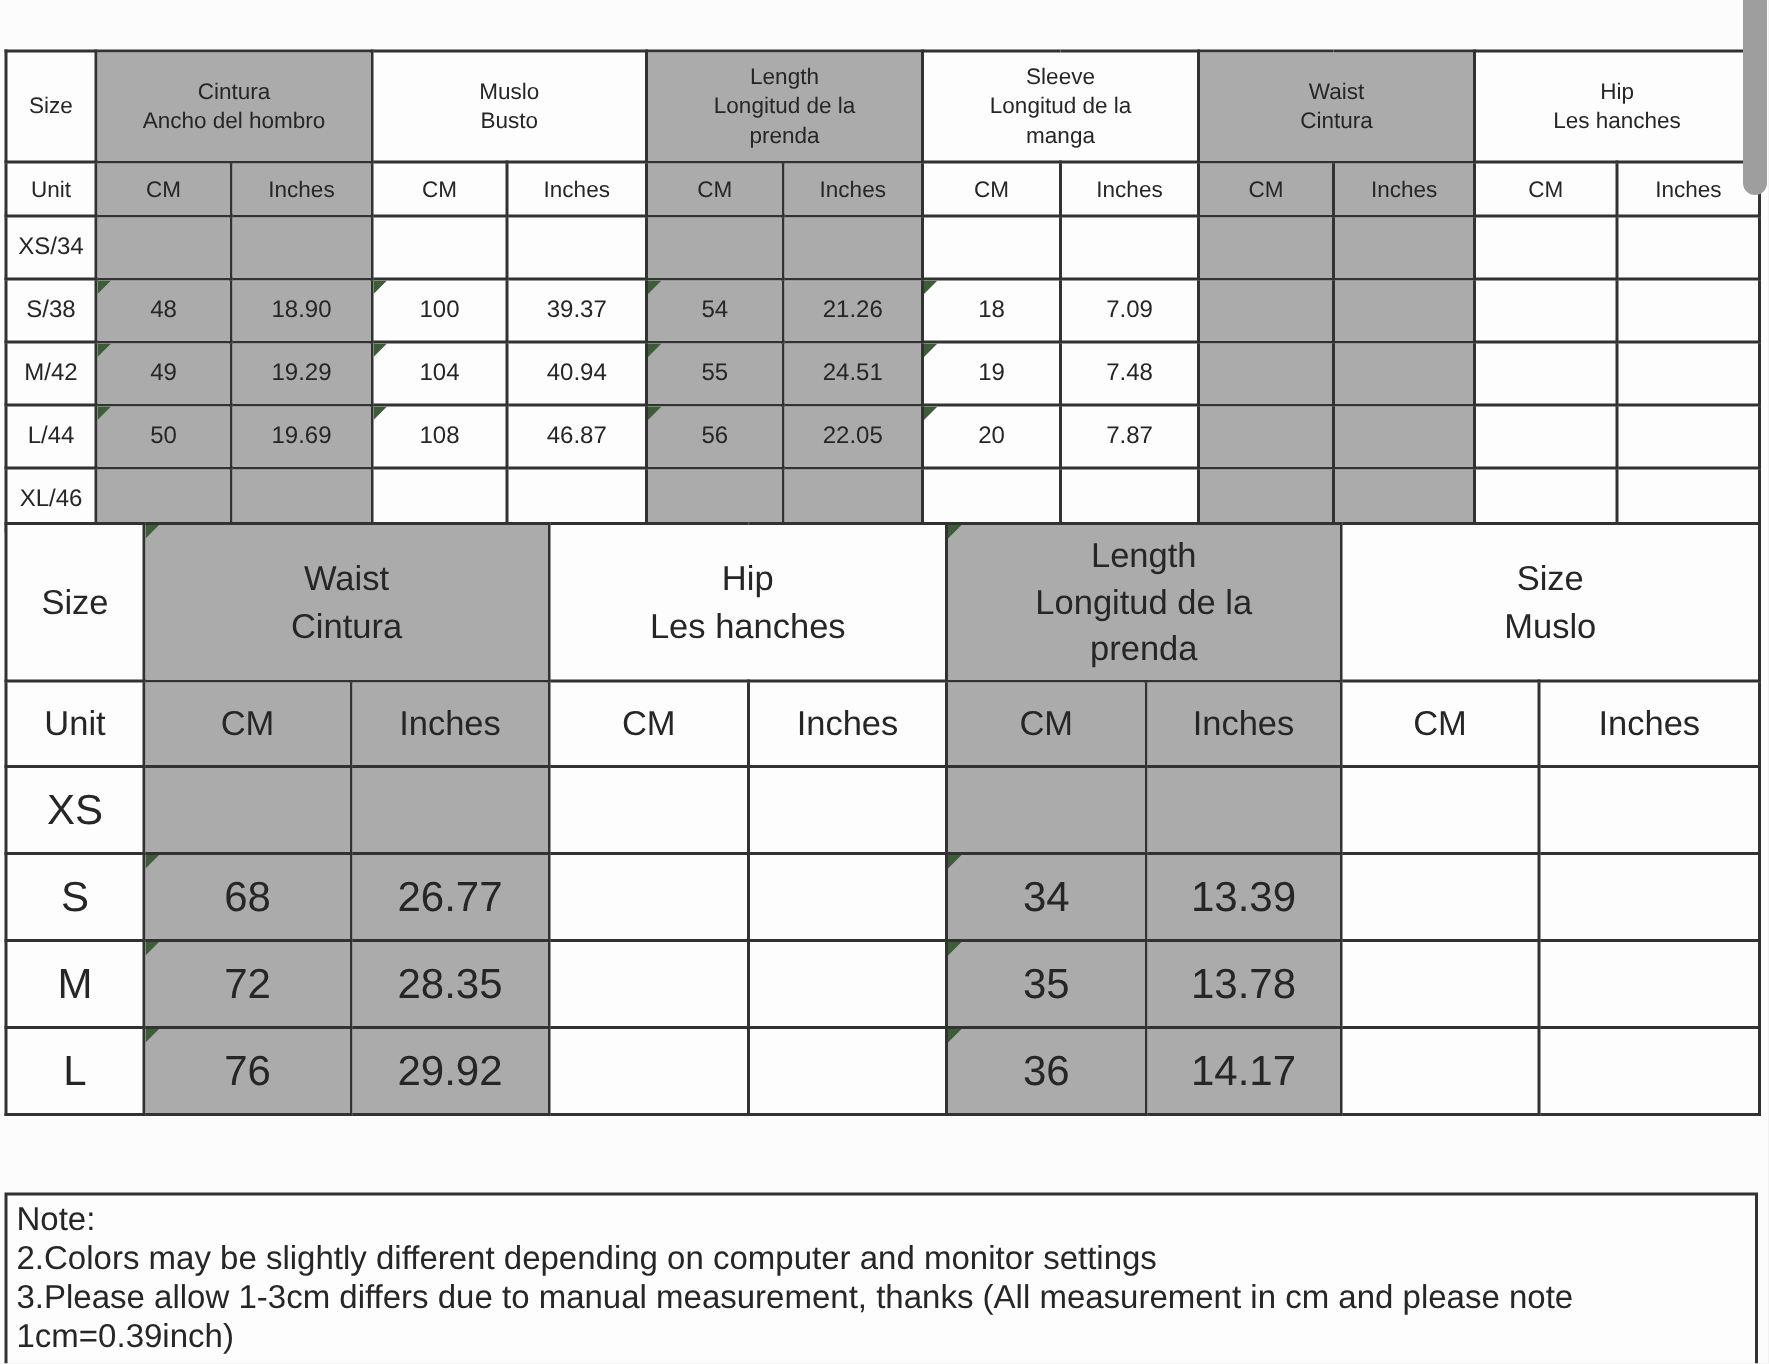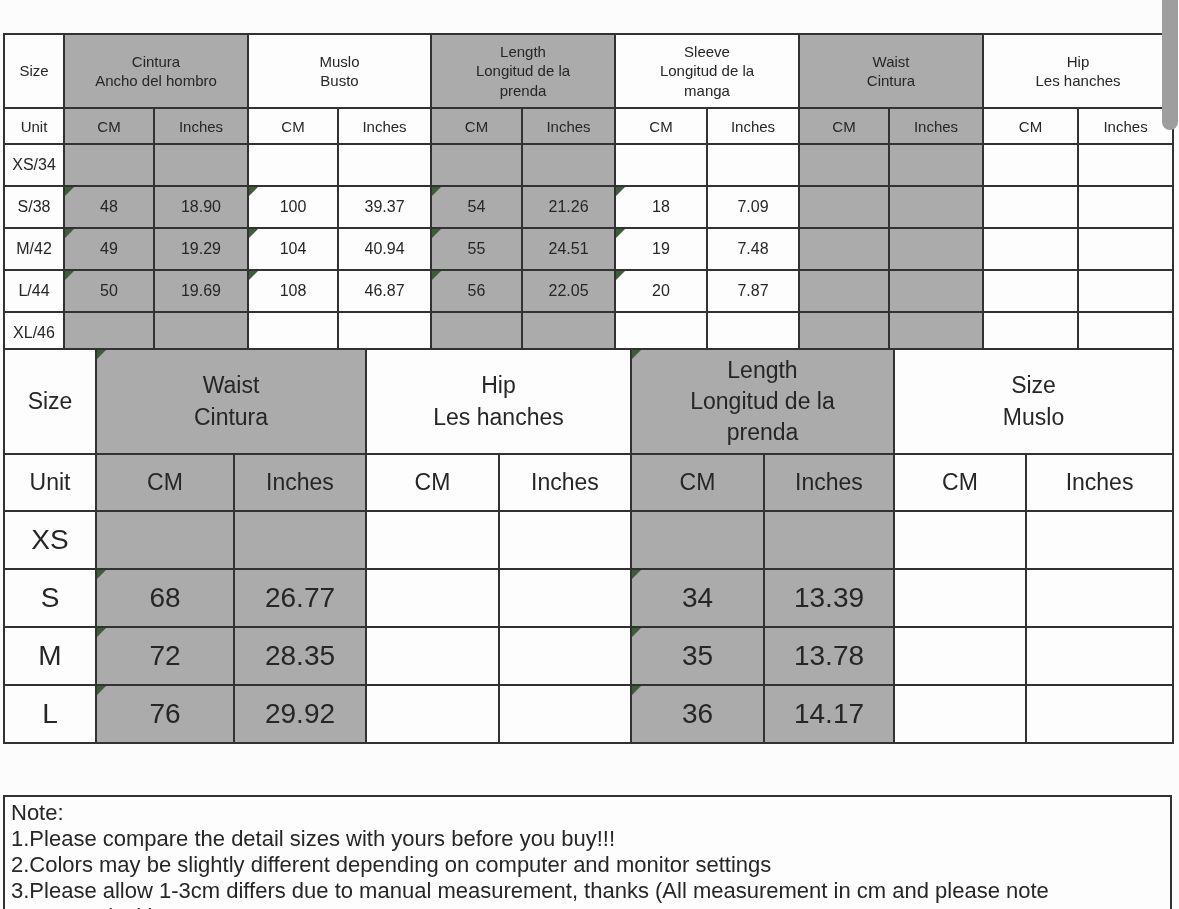--- a/index.html
+++ b/index.html
@@ -257,20 +257,19 @@
       <td class="g mk">36</td>
       <td class="g">14.17</td>
       <td></td>
       <td></td>
     </tr>
   </tbody>
     </table>
 
   <div class="note">
     <div>Note:</div>
-    <div>1.Please compare the detail sizes with yours before you buy!!!</div>
     <div>2.Colors may be slightly different depending on computer and monitor settings</div>
     <div>3.Please allow 1-3cm differs due to manual measurement, thanks (All measurement in cm and please note 1cm=0.39inch)</div>
   </div>
 
   <div class="sb"></div>
 
 </div>
 
 </body></html>

